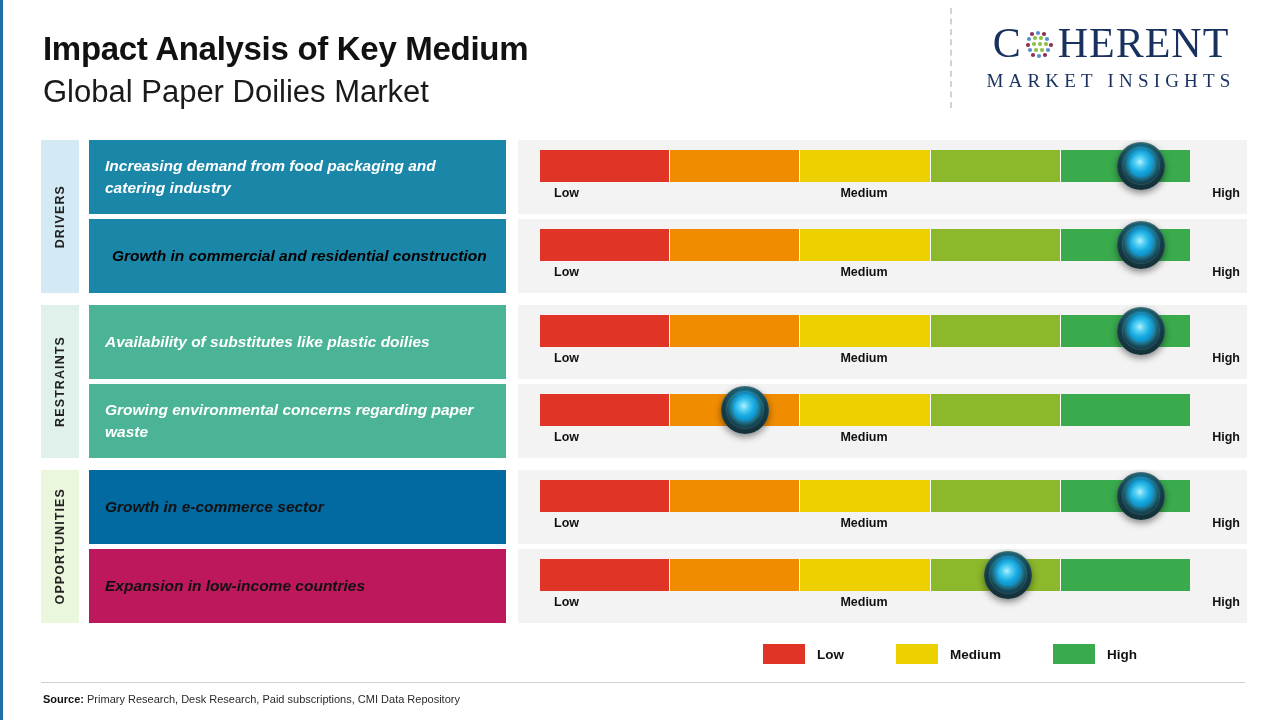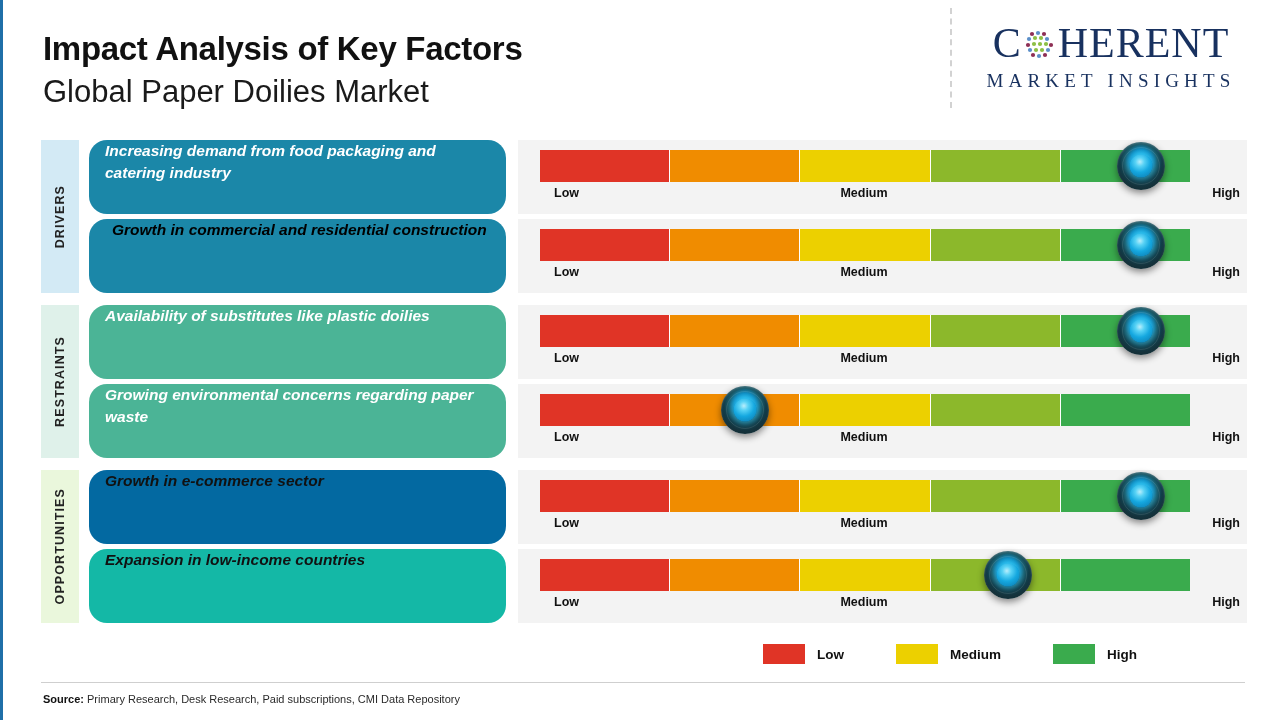--- a/index.html
+++ b/index.html
@@ -118,22 +118,21 @@
     color: #222222;
     white-space: nowrap;
   }
 
   .factor-box {
     position: absolute;
     left: 86px;
     width: 417px;
     padding: 0 16px;
     display: flex;
-    align-items: flex-start;
-    border-radius: 18px;
+    align-items: center;
   }
   .factor-box span {
     font-size: 15.5px;
     font-weight: bold;
     font-style: italic;
     line-height: 1.42;
   }
 
   
   .gauge-panel {
@@ -252,21 +251,21 @@
     color: #2a2a2a;
   }
   #source-line b { color: #111111; }
 </style>
 </head>
 <body>
 
 <div id="header">
 
   <div id="title-block">
-    <div id="main-title">Impact Analysis of Key Factors</div>
+    <div id="main-title">Impact Analysis of Key Medium</div>
     <div id="sub-title">Global Paper Doilies Market</div>
   </div>
 
   <div id="header-divider"></div>
 
   <div id="logo">
     <div id="logo-wordmark">
       <span>C</span>
       <span id="logo-globe">
         <svg width="34" height="34" viewBox="0 0 34 34" aria-hidden="true">
@@ -392,21 +391,21 @@
         <div class="gauge-seg" style="background: rgb(140, 184, 43);"></div>
         <div class="gauge-seg" style="background: rgb(58, 171, 77);"></div>
       </div>
       <div class="marker" title="High" style="left: 623.25px;"></div>
       <div class="gauge-labels">
         <div class="gl gl-low">Low</div>
         <div class="gl gl-medium">Medium</div>
         <div class="gl gl-high">High</div>
       </div>
     </div>
-    <div class="factor-box" style="top: 409px; height: 74px; background: #14b8a6;">
+    <div class="factor-box" style="top: 409px; height: 74px; background: #be185d;">
       <span style="color: rgb(17, 17, 17);">Expansion in low-income countries</span>
     </div>
     <div class="gauge-panel" style="top: 409px; height: 74px;">
       <div class="gauge-bar">
         <div class="gauge-seg" style="background: rgb(224, 52, 38);"></div>
         <div class="gauge-seg" style="background: rgb(240, 140, 0);"></div>
         <div class="gauge-seg" style="background: rgb(236, 208, 0);"></div>
         <div class="gauge-seg" style="background: rgb(140, 184, 43);"></div>
         <div class="gauge-seg" style="background: rgb(58, 171, 77);"></div>
       </div>

